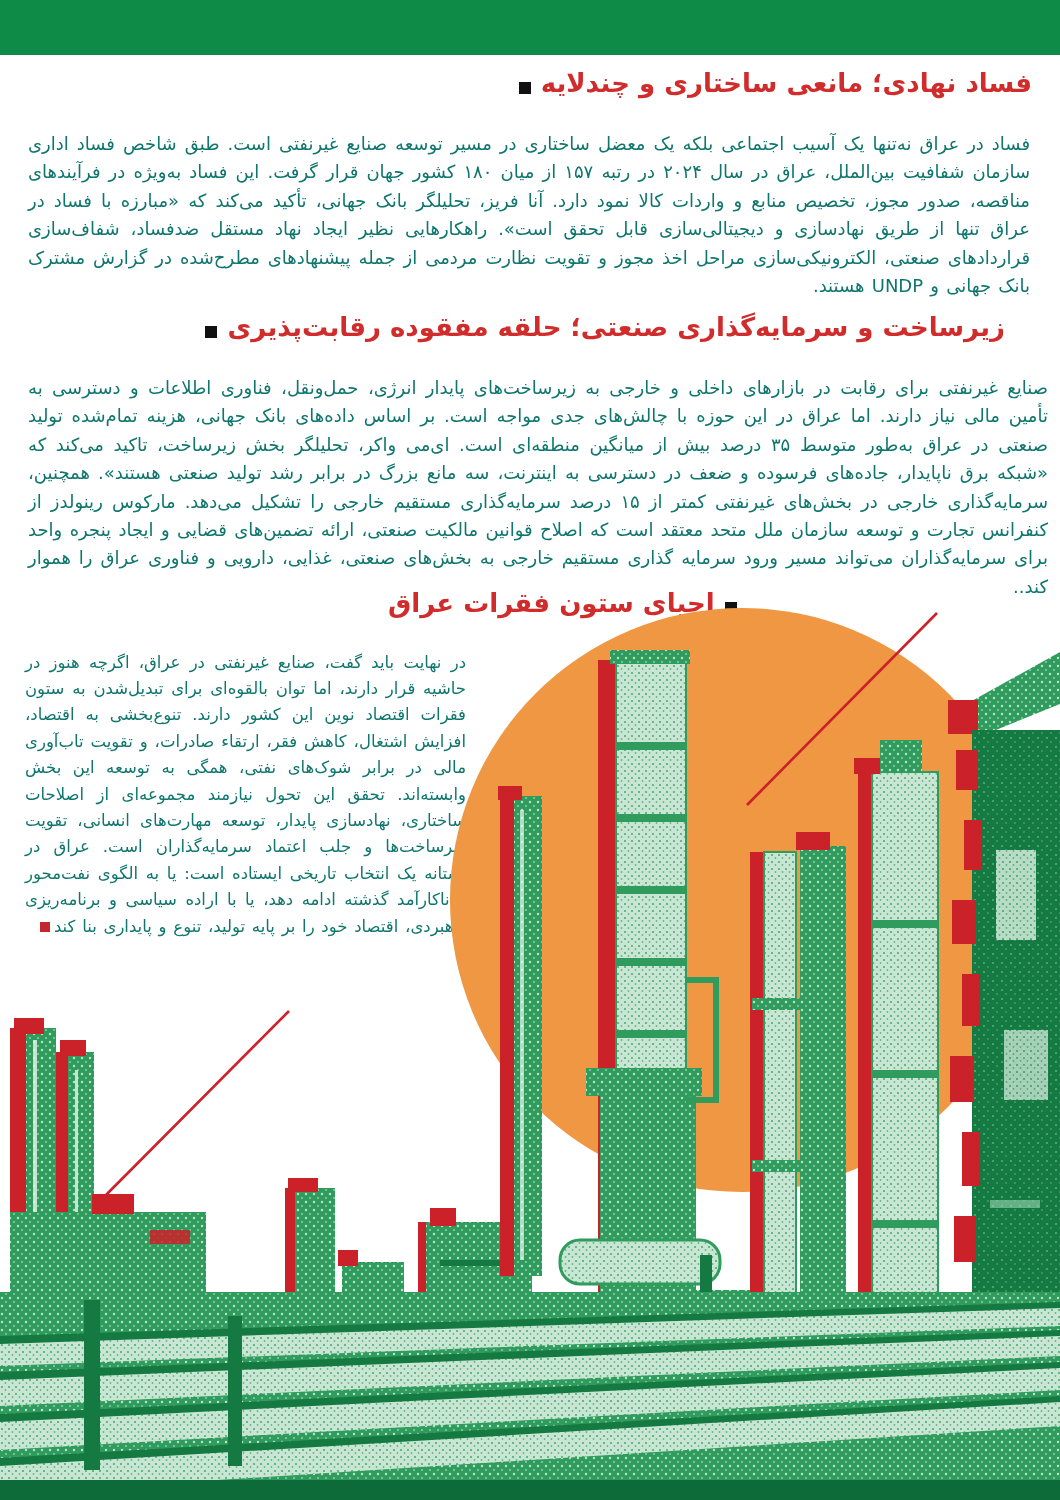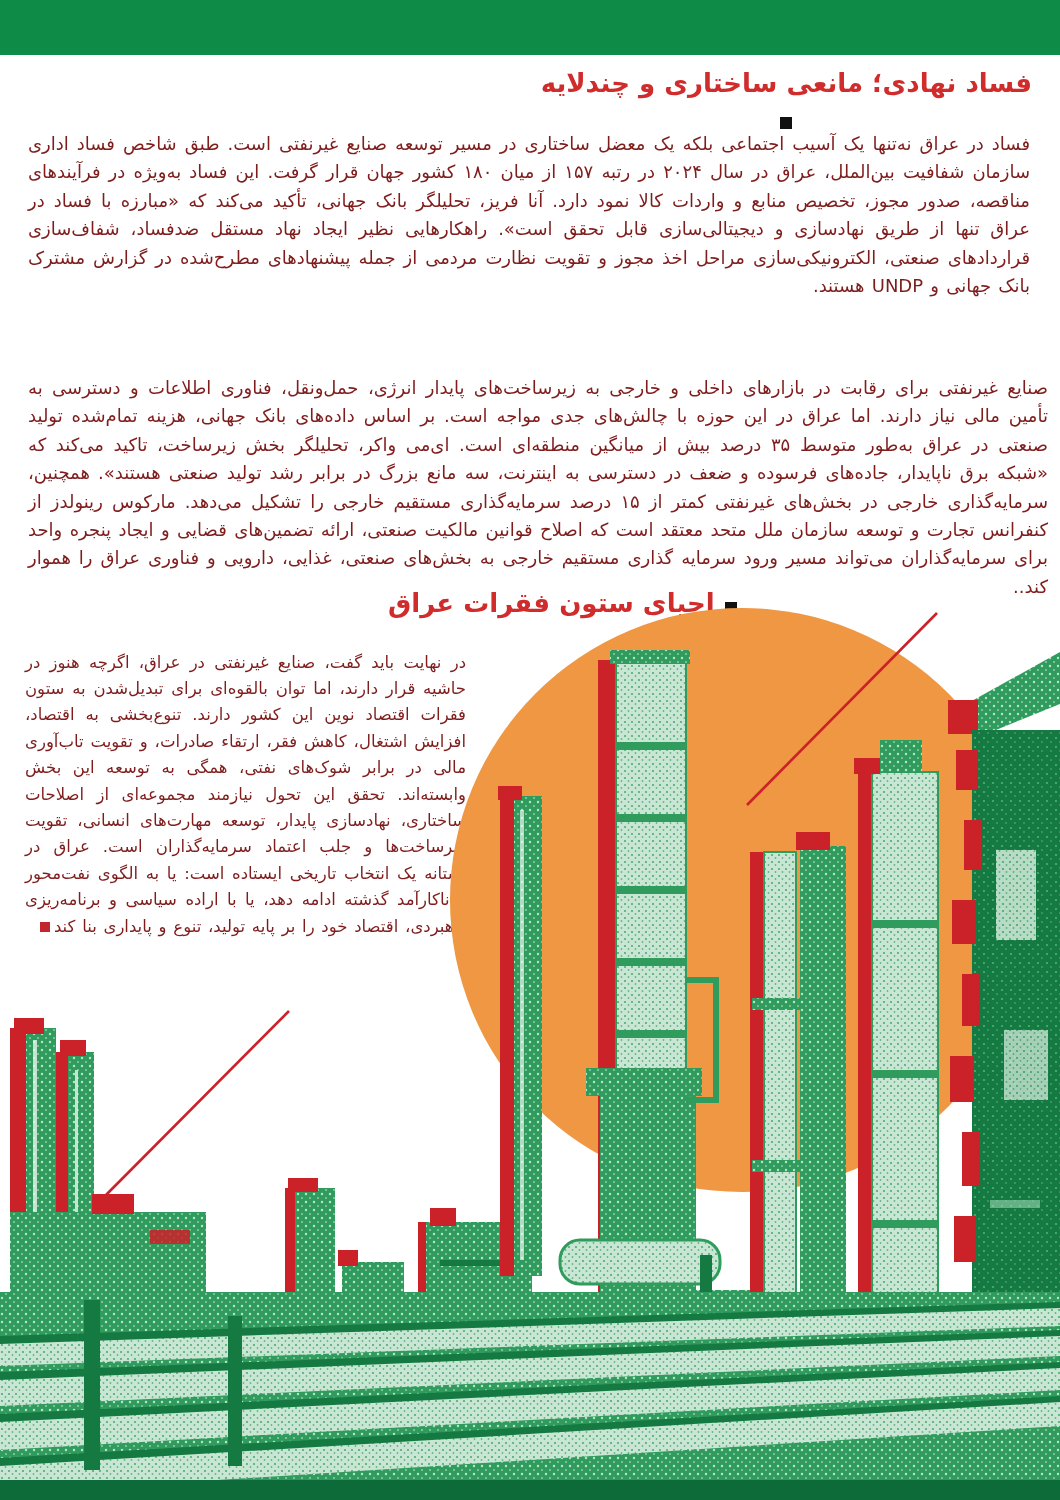--- a/index.html
+++ b/index.html
@@ -9,25 +9,25 @@
     font-family:"DejaVu Sans",sans-serif;
     direction:rtl;
   }
   .topbar{position:absolute;top:0;left:0;width:1060px;height:55px;background:#0e8b47;}
   .headline{
     position:absolute;display:flex;align-items:center;gap:10px;
     color:#d02c2c;font-weight:bold;font-size:26px;line-height:1.2;
     white-space:nowrap;direction:rtl;
   }
   .headline .sq{width:12px;height:12px;background:#111;flex:0 0 auto;margin-top:8px;}
-  #h1{top:68px;right:28px;flex-direction:column;}   
+  #h1{top:68px;right:28px;}   
   #h2{top:312px;right:55px;flex-direction:row;}
   #h3{top:588px;left:388px;flex-direction:row-reverse;} 
   .body-text{
-    position:absolute;color:#7f1d1d;text-align:justify;direction:rtl;
+    position:absolute;color:#0f766e;text-align:justify;direction:rtl;
     font-size:18px;line-height:28.4px;word-spacing:1.5px;
   }
   #p1{top:112px;right:30px;left:28px;}
   #p2{top:356px;right:12px;left:28px;}
   #p3{top:633px;right:594px;left:25px;font-size:16.5px;line-height:26.4px;}
   .endsq{display:inline-block;width:10px;height:10px;background:#c1272d;margin-right:4px;}
   .art{position:absolute;top:600px;left:0;width:1060px;height:900px;}
 </style>
 </head>
 <body>
@@ -35,20 +35,24 @@
 <div class="page">
 
   <div class="topbar"></div>
 
   <div class="headline" id="h1">
     <span>فساد نهادی؛ مانعی ساختاری و چندلایه</span>
     <span class="sq"></span>
   </div>
   <p class="body-text" id="p1">فساد در عراق نه‌تنها یک آسیب اجتماعی بلکه یک معضل ساختاری در مسیر توسعه صنایع غیرنفتی است. طبق شاخص فساد اداری سازمان شفافیت بین‌الملل، عراق در سال ۲۰۲۴ در رتبه ۱۵۷ از میان ۱۸۰ کشور جهان قرار گرفت. این فساد به‌ویژه در فرآیندهای مناقصه، صدور مجوز، تخصیص منابع و واردات کالا نمود دارد. آنا فریز، تحلیلگر بانک جهانی، تأکید می‌کند که «مبارزه با فساد در عراق تنها از طریق نهادسازی و دیجیتالی‌سازی قابل تحقق است». راهکارهایی نظیر ایجاد نهاد مستقل ضدفساد، شفاف‌سازی قراردادهای صنعتی، الکترونیکی‌سازی مراحل اخذ مجوز و تقویت نظارت مردمی از جمله پیشنهادهای مطرح‌شده در گزارش مشترک بانک جهانی و UNDP هستند.</p>
 
+  <div class="headline" id="h2">
+    <span>زیرساخت و سرمایه‌گذاری صنعتی؛ حلقه مفقوده رقابت‌پذیری</span>
+    <span class="sq"></span>
+  </div>
   <p class="body-text" id="p2">صنایع غیرنفتی برای رقابت در بازارهای داخلی و خارجی به زیرساخت‌های پایدار انرژی، حمل‌ونقل، فناوری اطلاعات و دسترسی به تأمین مالی نیاز دارند. اما عراق در این حوزه با چالش‌های جدی مواجه است. بر اساس داده‌های بانک جهانی، هزینه تمام‌شده تولید صنعتی در عراق به‌طور متوسط ۳۵ درصد بیش از میانگین منطقه‌ای است. ای‌می واکر، تحلیلگر بخش زیرساخت، تاکید می‌کند که «شبکه برق ناپایدار، جاده‌های فرسوده و ضعف در دسترسی به اینترنت، سه مانع بزرگ در برابر رشد تولید صنعتی هستند». همچنین، سرمایه‌گذاری خارجی در بخش‌های غیرنفتی کمتر از ۱۵ درصد سرمایه‌گذاری مستقیم خارجی را تشکیل می‌دهد. مارکوس رینولدز از کنفرانس تجارت و توسعه سازمان ملل متحد معتقد است که اصلاح قوانین مالکیت صنعتی، ارائه تضمین‌های قضایی و ایجاد پنجره واحد برای سرمایه‌گذاران می‌تواند مسیر ورود سرمایه گذاری مستقیم خارجی به بخش‌های صنعتی، غذایی، دارویی و فناوری عراق را هموار کند..</p>
 
   <div class="headline" id="h3">
     <span>احیای ستون فقرات عراق</span>
     <span class="sq"></span>
   </div>
   <p class="body-text" id="p3"><span>در نهایت باید گفت، صنایع غیرنفتی در عراق، اگرچه هنوز در حاشیه قرار دارند، اما توان بالقوه‌ای برای تبدیل‌شدن به ستون فقرات اقتصاد نوین این کشور دارند. تنوع‌بخشی به اقتصاد، افزایش اشتغال، کاهش فقر، ارتقاء صادرات، و تقویت تاب‌آوری مالی در برابر شوک‌های نفتی، همگی به توسعه این بخش وابسته‌اند. تحقق این تحول نیازمند مجموعه‌ای از اصلاحات ساختاری، نهادسازی پایدار، توسعه مهارت‌های انسانی، تقویت زیرساخت‌ها و جلب اعتماد سرمایه‌گذاران است. عراق در آستانه یک انتخاب تاریخی ایستاده است: یا به الگوی نفت‌محور و ناکارآمد گذشته ادامه دهد، یا با اراده سیاسی و برنامه‌ریزی راهبردی، اقتصاد خود را بر پایه تولید، تنوع و پایداری بنا کند</span><span class="endsq"></span></p>
 
   <svg class="art" viewBox="0 0 1060 900" xmlns="http://www.w3.org/2000/svg">
     <defs>

